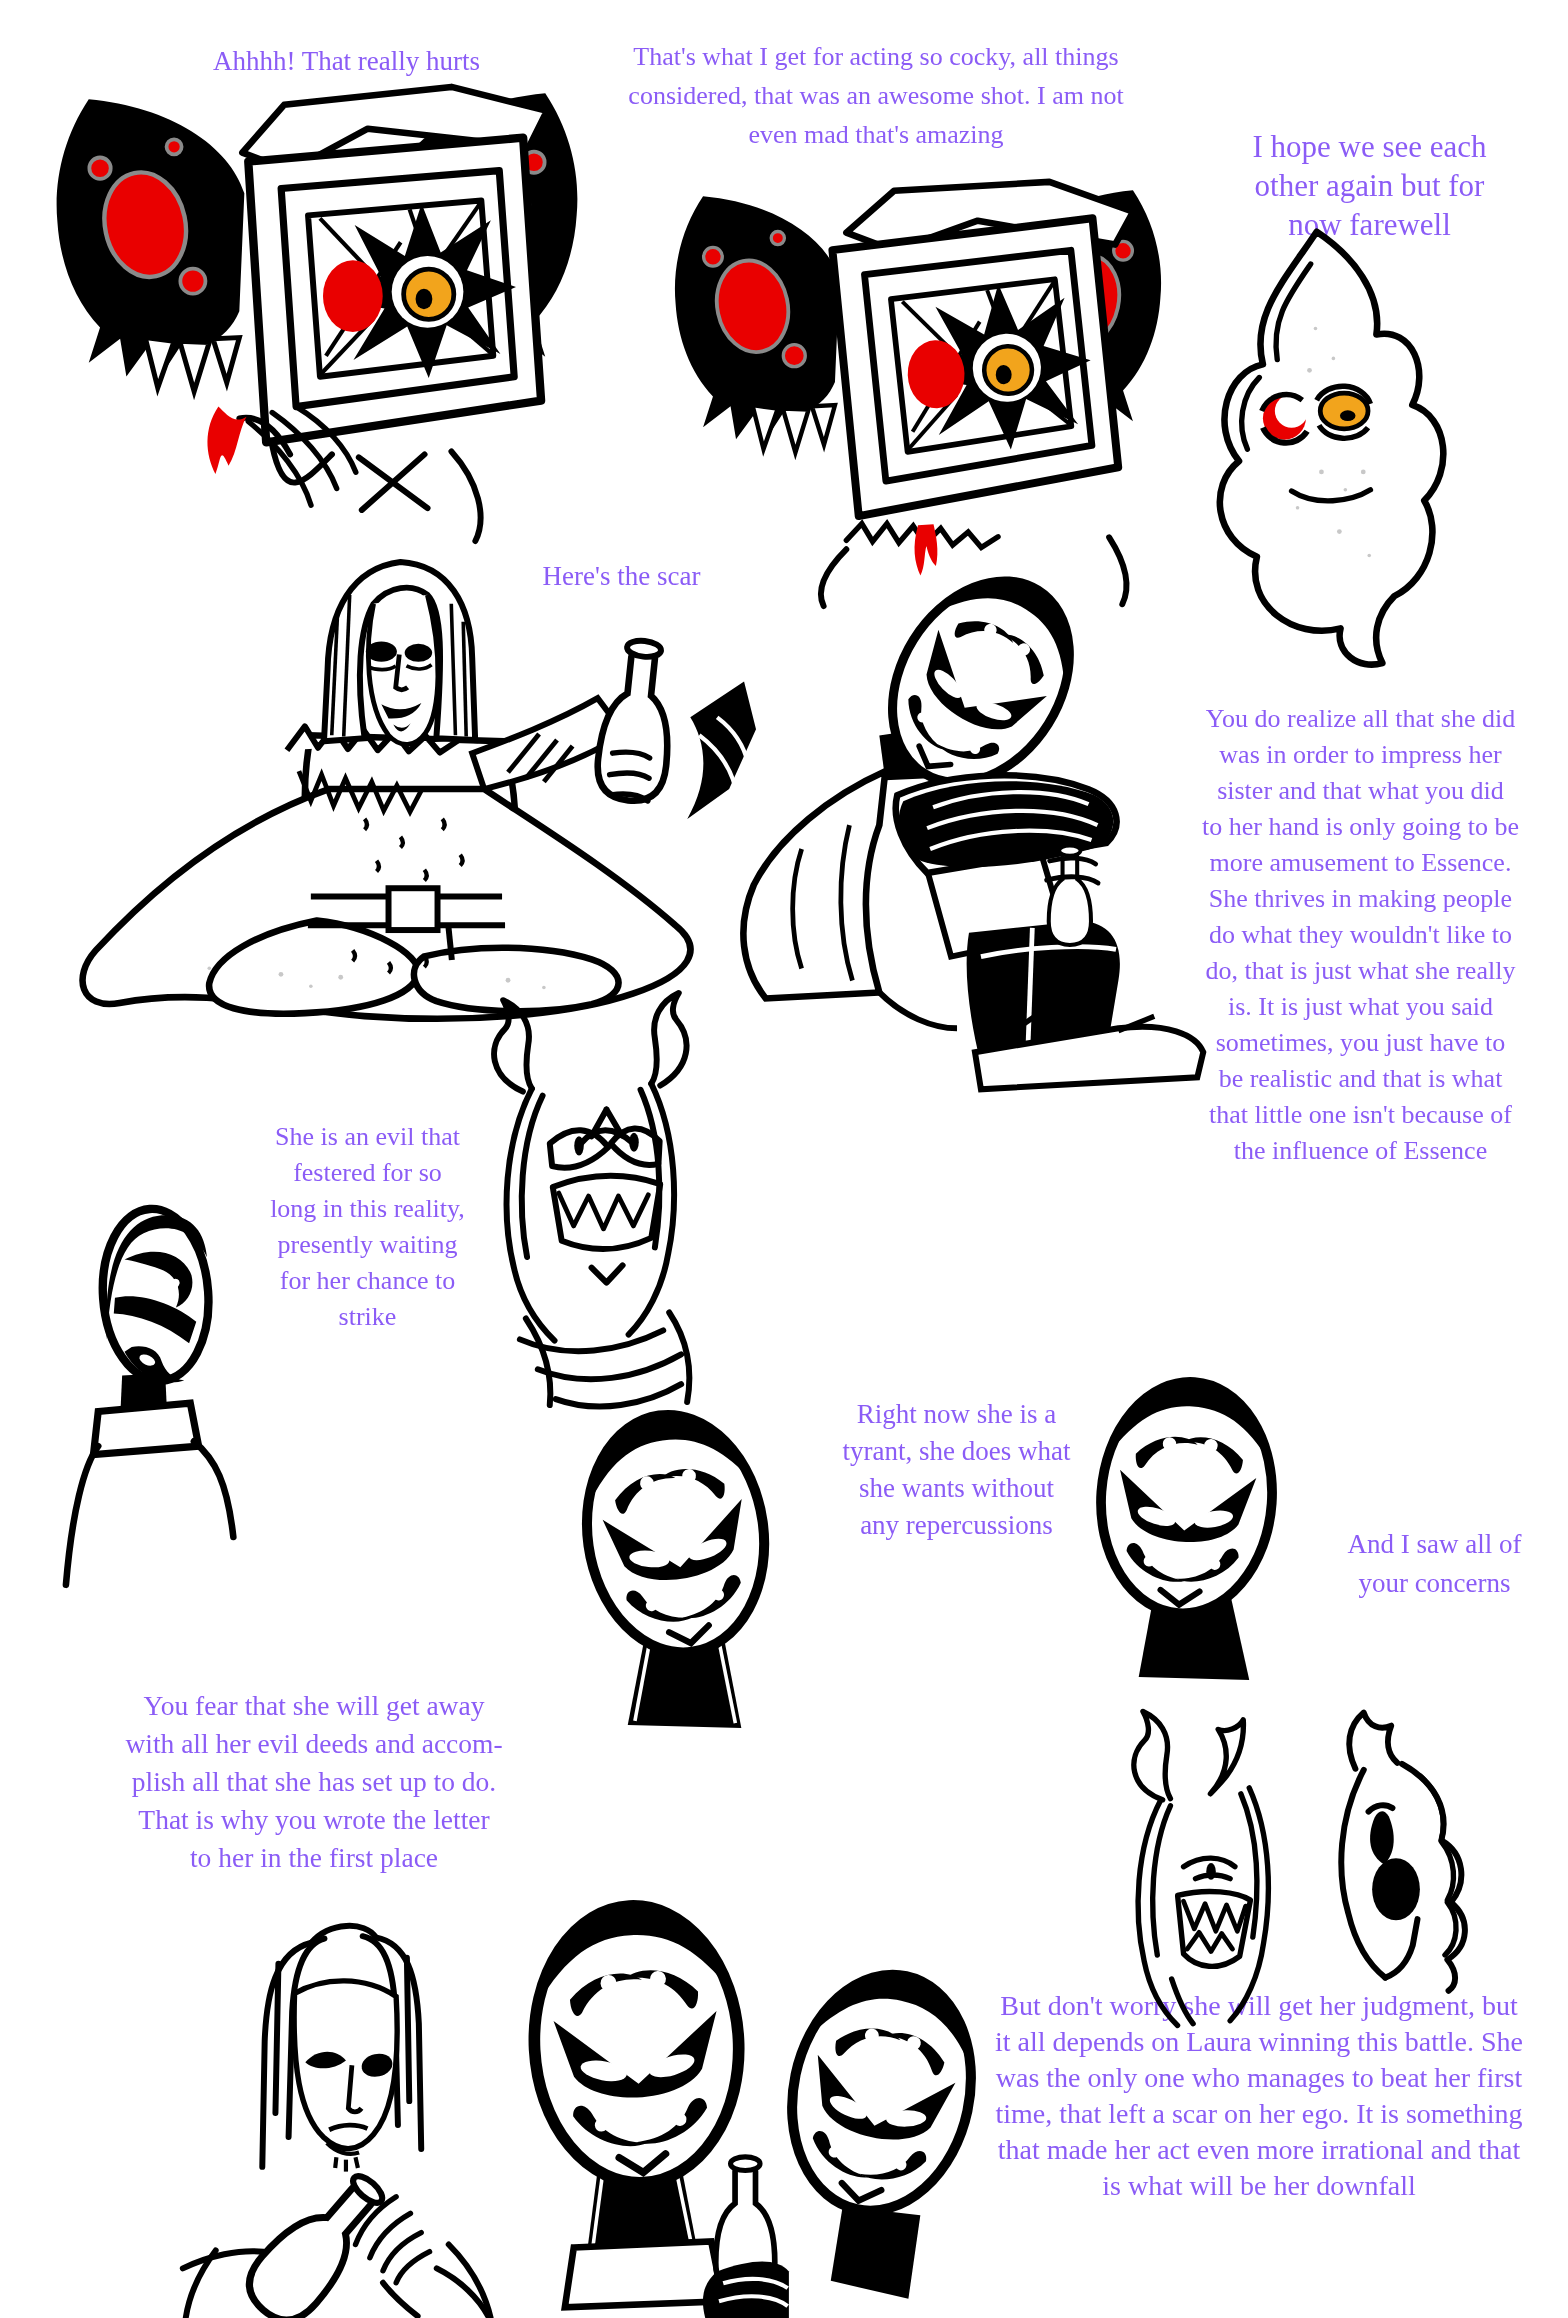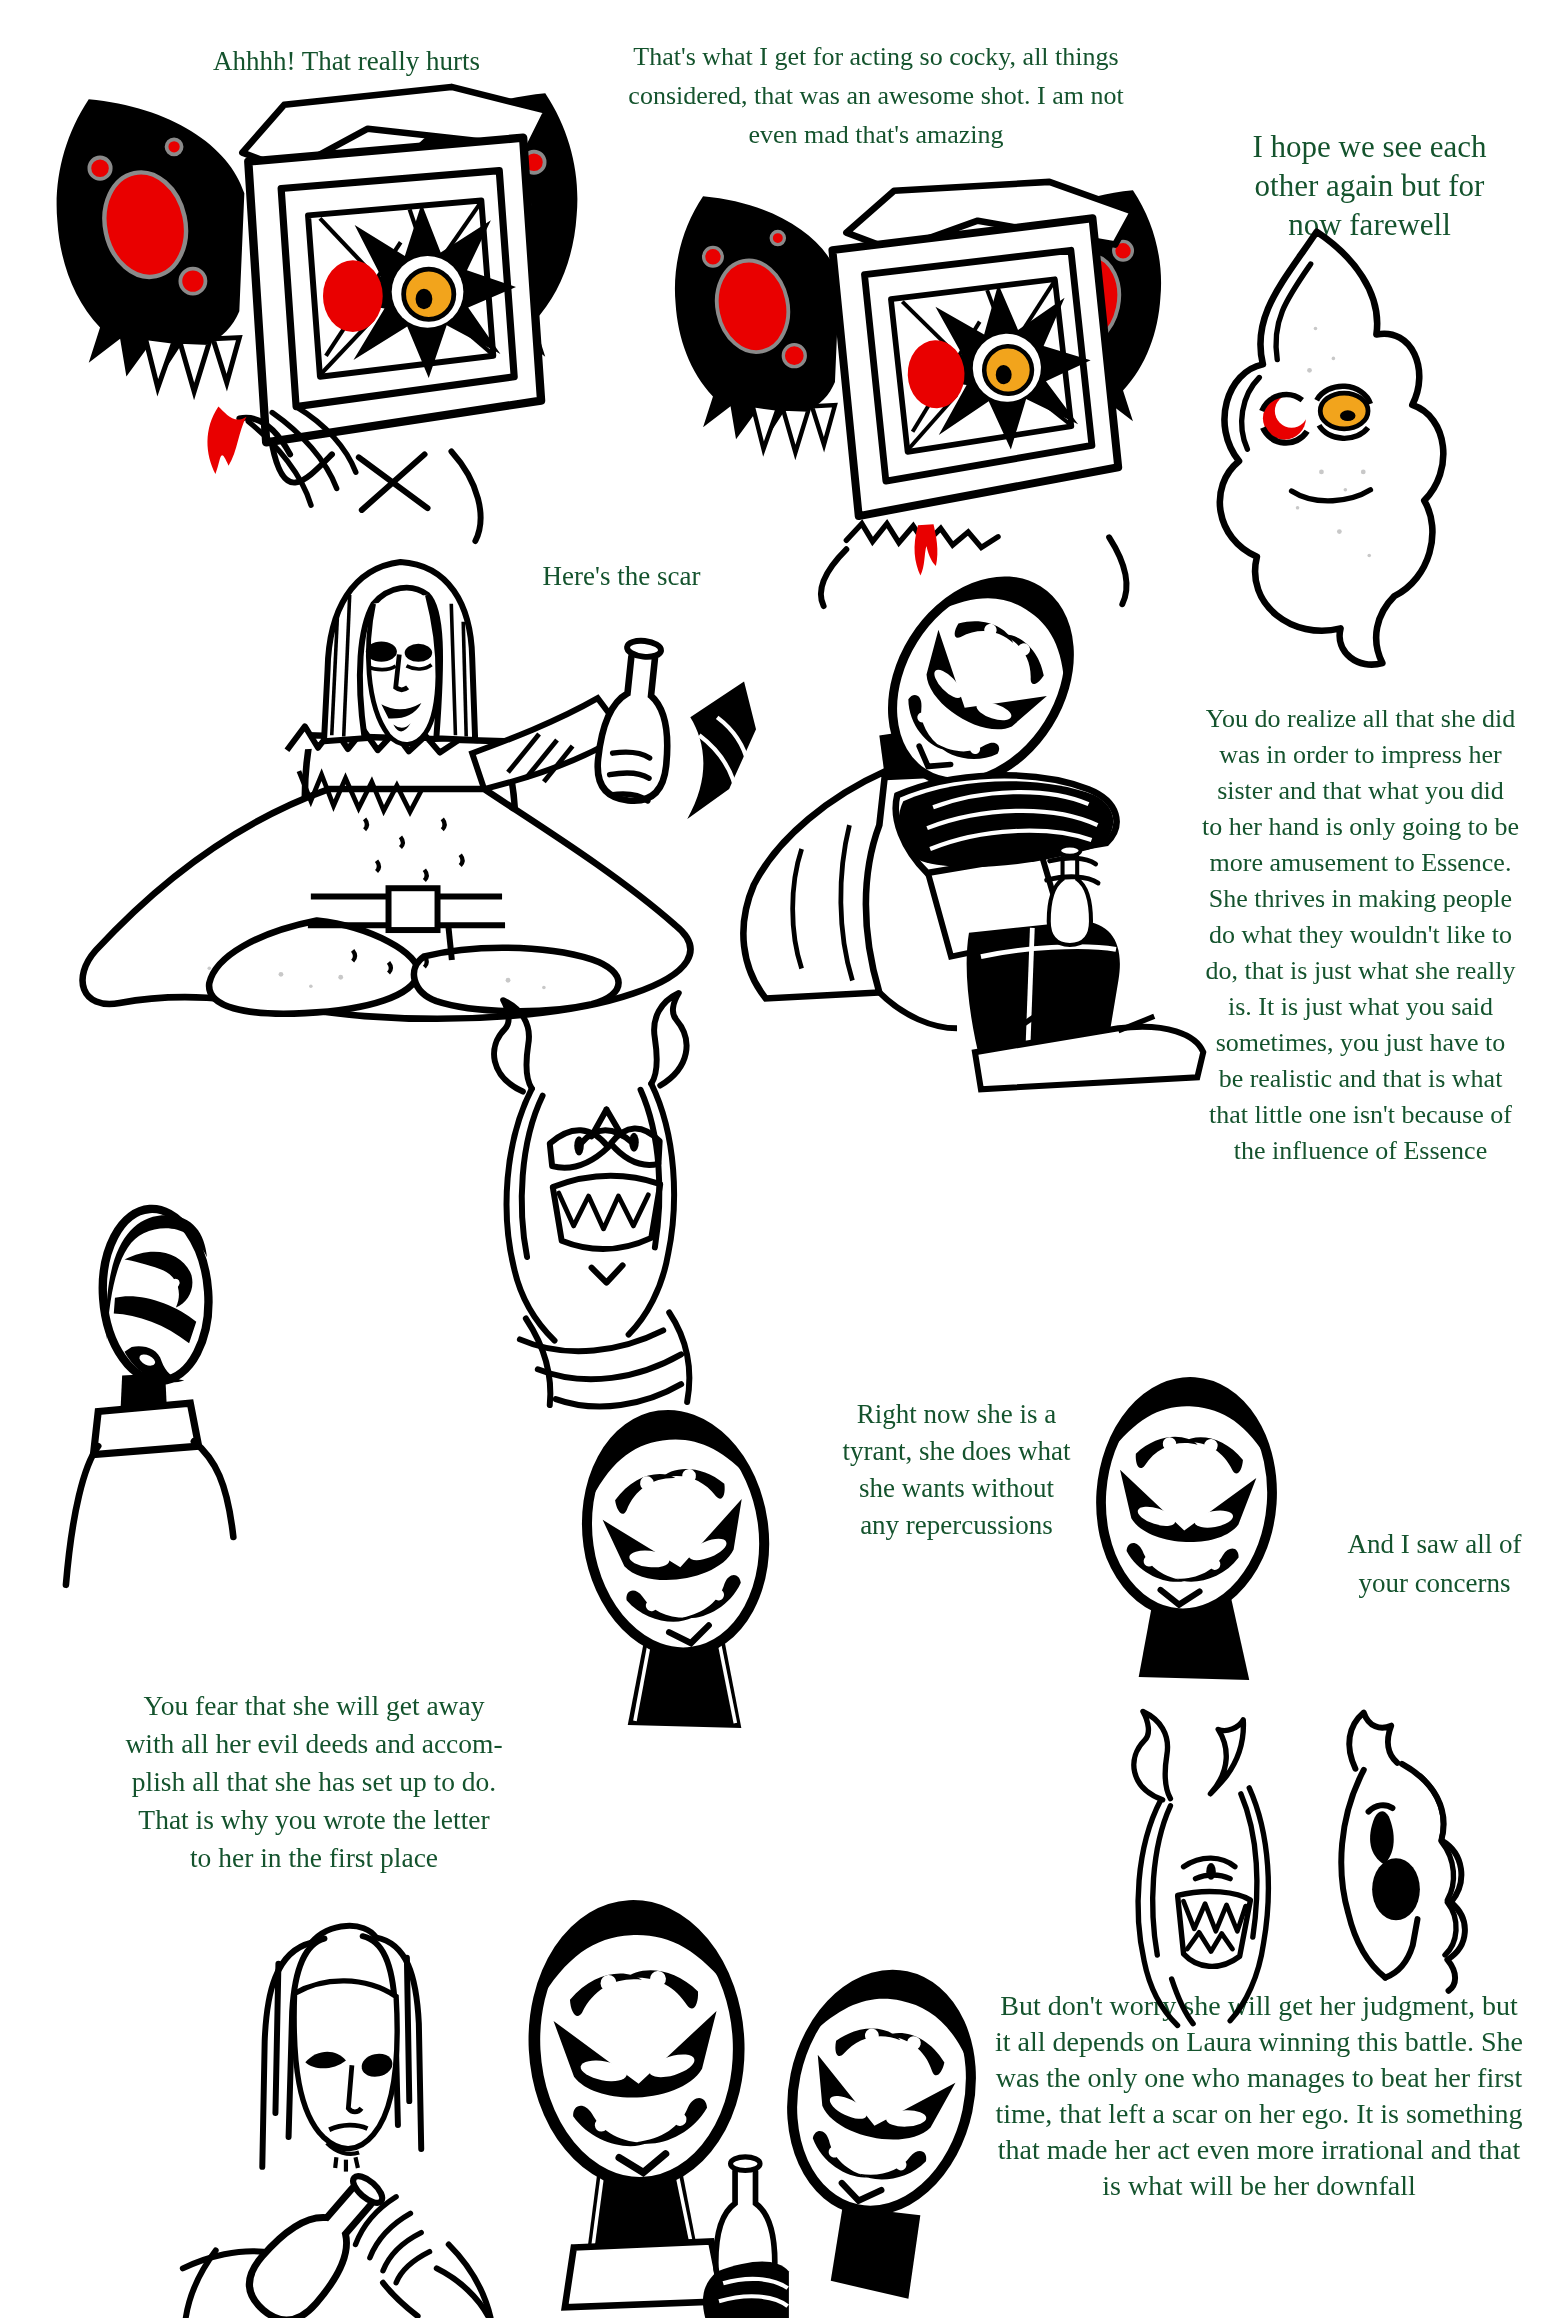--- a/index.html
+++ b/index.html
@@ -1,17 +1,17 @@
 <!DOCTYPE html>
 <html style="font-size:9.6px"><head>
 <meta charset="utf-8">
 <style>
   html,body{margin:0;padding:0;background:#ffffff;}
   .page{position:relative;width:1569px;height:2319px;background:#ffffff;overflow:hidden;}
-  .txt{position:absolute;text-align:center;white-space:pre-line;color:#14532d;
+  .txt{position:absolute;text-align:center;white-space:pre-line;color:#8b5cf6;
        font-family:"Liberation Serif",serif;}
   .art{position:absolute;}
   svg{overflow:visible;}
 </style>
 </head>
 <body>
 
 <svg aria-hidden="true" style="position:absolute;width:0;height:0">
 <defs>
   <g id="wing">
@@ -84,20 +84,26 @@
 to her hand is only going to be
 more amusement to Essence.
 She thrives in making people
 do what they wouldn't like to
 do, that is just what she really
 is. It is just what you said
 sometimes, you just have to
 be realistic and that is what
 that little one isn't because of
 the influence of Essence</div>
+  <div class="txt" style="left:227px;top:1119px;width:281px;font-size:26px;line-height:36px">She is an evil that
+festered for so
+long in this reality,
+presently waiting
+for her chance to
+strike</div>
   <div class="txt" style="left:807px;top:1396px;width:299px;font-size:27px;line-height:37px">Right now she is a
 tyrant, she does what
 she wants without
 any repercussions</div>
   <div class="txt" style="left:90px;top:1687px;width:448px;font-size:27.5px;line-height:38px">You fear that she will get away
 with all her evil deeds and accom-
 plish all that she has set up to do.
 That is why you wrote the letter
 to her in the first place</div>
   <div class="txt" style="left:1303px;top:1525px;width:263px;font-size:27px;line-height:39px">And I saw all of

